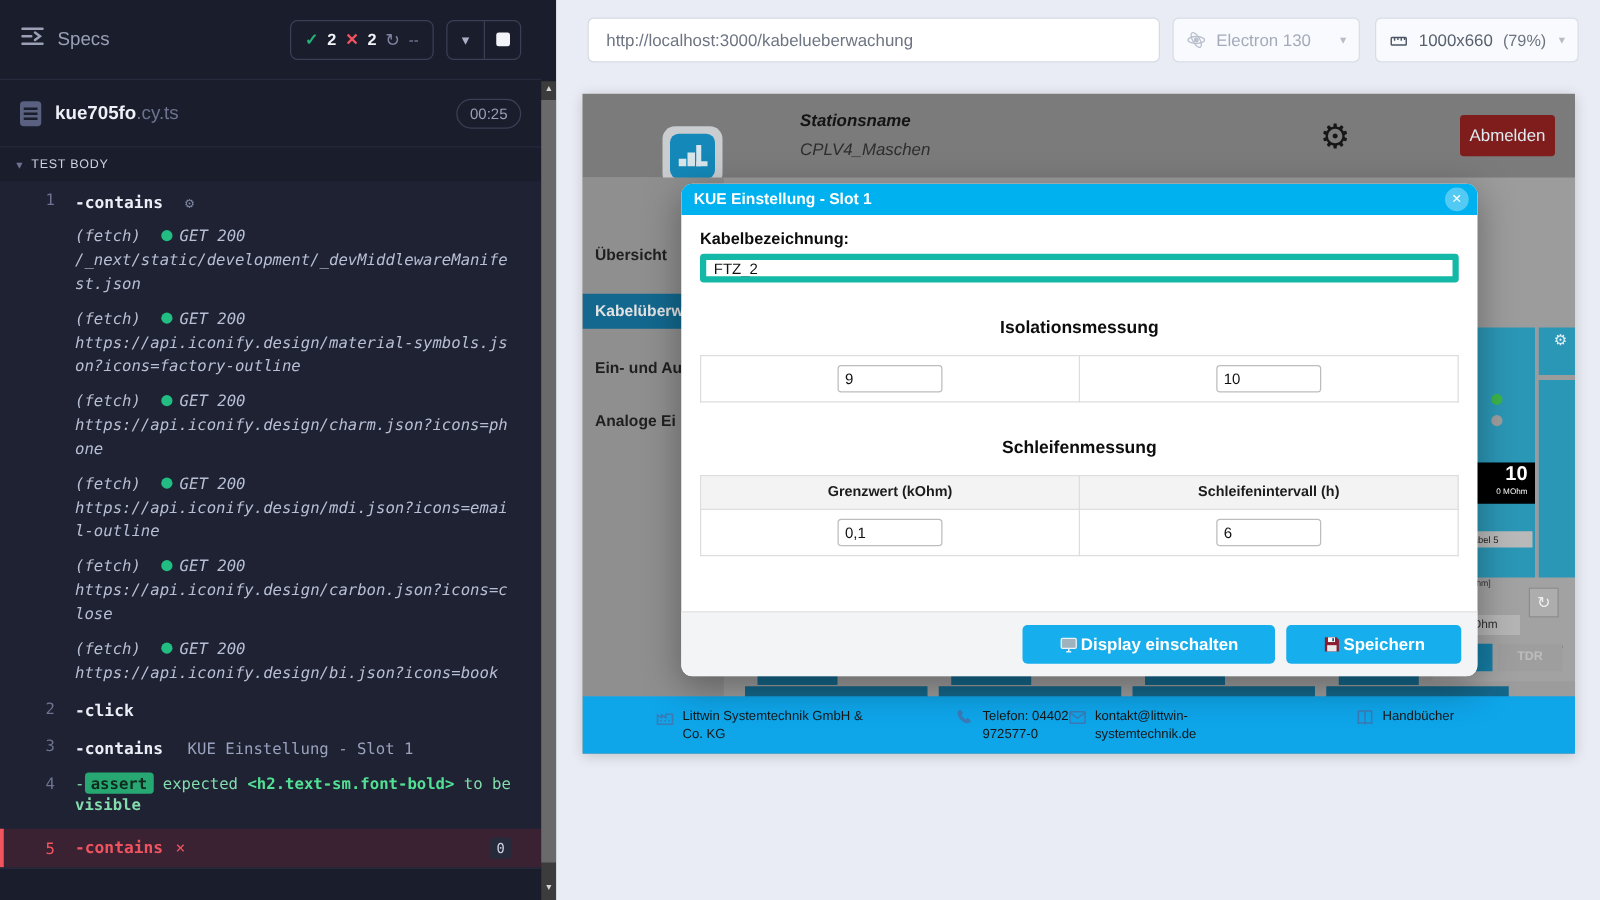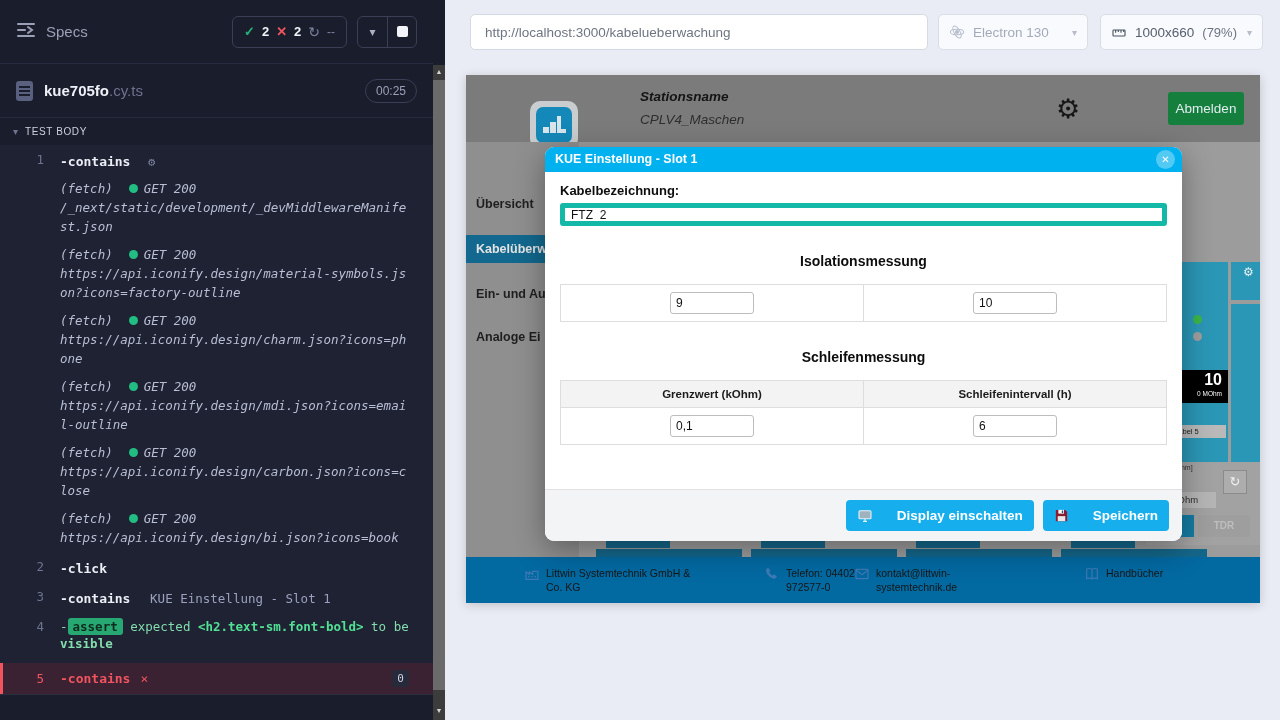--- a/index.html
+++ b/index.html
@@ -75,21 +75,21 @@
   
   .appframe { position:absolute; left:21px; top:75px; width:794px; height:528px; background:#9c9c9c; overflow:hidden; box-shadow:0 2px 10px rgba(0,0,0,.18); z-index:1; }
   .app-header { position:absolute; left:0; top:0; width:794px; height:67px; background:#7b7b7b; }
   .logo-box { position:absolute; left:64px; top:26px; width:48px; height:48px; background:#c9cdd0; border-radius:10px; }
   .logo-glyph { position:absolute; left:6px; top:6px; width:36px; height:36px; background:#1488b8; border-radius:7px; }
   .logo-text { position:absolute; left:-6px; top:50px; width:60px; text-align:center; font-size:7px; font-weight:bold; color:#2f7fae; letter-spacing:.5px; }
   .station { position:absolute; left:174px; top:14px;font-style:italic; }
   .station-label { font-size:13.5px; font-weight:bold; color:#141414; }
   .station-value { font-size:13.5px; color:#2e2e2e; margin-top:8px; }
   .gear-app { position:absolute; left:590px; top:18px; font-size:27px; color:#161616; cursor:pointer; }
-  .logout-btn { position:absolute; left:702px; top:17px; width:76px; height:33px; background:#15803d; color:#e2ebf0; font-size:13.5px; border:none; border-radius:3px; cursor:pointer; font-family:"Liberation Sans",sans-serif; }
+  .logout-btn { position:absolute; left:702px; top:17px; width:76px; height:33px; background:#7f1d1d; color:#e2ebf0; font-size:13.5px; border:none; border-radius:3px; cursor:pointer; font-family:"Liberation Sans",sans-serif; }
   .sidebar { position:absolute; left:0; top:67px; width:113px; height:415px; background:#8f8f8f; }
   .nav-item { position:absolute; left:0; width:113px; height:28px; font-size:12.5px; font-weight:bold; color:#1f1f1f; padding:7px 0 0 10px; cursor:pointer; white-space:nowrap; overflow:hidden; }
   .nav-active { background:#12688e; color:#e3e3e3; }
 
   
   .sc-col { position:absolute; background:#2b97b6; }
   .sc-title { position:absolute; left:684px; top:190px; color:#e8f4f8; font-size:8.5px; font-weight:bold; z-index:2; }
   .sc-gear { position:absolute; left:777px; top:190px; color:#e8f0f4; font-size:12px; z-index:2; cursor:pointer; }
   .dot { position:absolute; width:9px; height:9px; border-radius:50%; }
   .sc-display { position:absolute; left:680px; top:295px; width:82px; height:33px; background:#000; color:#fff; text-align:right; padding-right:6px; z-index:2; }
@@ -101,40 +101,40 @@
   .sc-band { position:absolute; left:685px; top:389px; font-size:7px; color:#333; z-index:2; }
   .sc-refresh { position:absolute; left:757px; top:395px; width:24px; height:24px; background:#adadad; border:1px solid #8b8b8b; color:#efefef; font-size:13px; text-align:center; line-height:22px; z-index:2; cursor:pointer; }
   .sc-ohm { position:absolute; left:688px; top:417px; width:62px; height:16px; background:#b5b5b5; color:#2e2e2e; font-size:9.5px; line-height:16px; padding-left:4px; z-index:2; }
   .sc-btn-part { position:absolute; left:696px; top:440px; width:32px; height:22px; background:#157ca3; z-index:2; }
   .sc-tdr { position:absolute; left:732px; top:440px; width:52px; height:22px; background:#9e9e9e; color:#bdbdbd; font-size:10px; font-weight:bold; text-align:center; line-height:22px; z-index:2; cursor:pointer; }
 
   .bar-group { position:absolute; top:465px; z-index:0; }
   .bar-sm { position:absolute; left:10px; top:0; width:64px; height:8px; background:#14678a; }
   .bar-lg { position:absolute; left:0; top:9px; width:146px; height:9px; background:#14678a; }
 
-  .app-footer { position:absolute; left:0; top:482px; width:794px; height:46px; background:#0369a1; font-size:10.5px; color:#161616; z-index:3; }
+  .app-footer { position:absolute; left:0; top:482px; width:794px; height:46px; background:#0ea5e9; font-size:10.5px; color:#161616; z-index:3; }
   .f-item { position:absolute; top:9px; display:flex; gap:6px; }
   .f-ic { width:16px; height:16px; flex:none; }
   .f-txt { line-height:14px; }
 
   
   .modal { position:absolute; left:100px; top:147px; width:637px; height:394px; background:#fff; border-radius:9px; box-shadow:0 8px 30px rgba(0,0,0,.35); z-index:5; overflow:hidden; }
   .m-head { height:25px; background:#00b1ef; position:relative; }
   .m-title { color:#fff; font-size:12.5px; font-weight:bold; line-height:25px; padding-left:10px; }
   .m-close { position:absolute; right:7px; top:3px; width:19px; height:19px; border-radius:50%; background:rgba(255,255,255,.32); color:#fff; font-size:10px; text-align:center; line-height:19px; cursor:pointer; }
   .m-body { padding:11px 15px 0; }
   .m-label { font-size:13px; font-weight:bold; color:#0d0d0d; margin-bottom:5px; }
   .m-input { width:100%; height:23px; border:5px solid #14b8a6; border-radius:3px; font-size:12px; color:#111; padding-left:6px; outline:none; font-family:"Liberation Sans",sans-serif; }
   .m-h3 { text-align:center; font-size:14px; font-weight:bold; color:#0d0d0d; margin:27px 0 15px; }
   .m-table { width:100%; border-collapse:collapse; border:1px solid #ddd; }
   .m-table th { width:50%; height:27px; background:#f3f3f3; border:1px solid #ddd; font-size:11.5px; color:#1c1c1c; }
   .m-table td { height:37px; border:1px solid #ddd; text-align:center; }
   .cell-input { width:84px; height:22px; border:1px solid #bdbdbd; border-radius:3px; font-size:12px; color:#111; padding-left:5px; outline:none; font-family:"Liberation Sans",sans-serif; }
   .m-footer { position:absolute; left:0; right:0; bottom:0; height:52px; background:#f3f4f6; border-top:1px solid #e1e1e1; display:flex; align-items:center; justify-content:flex-end; gap:9px; padding-right:13px; }
-  .m-btn { height:31px; background:#16aeec; border:none; border-radius:4px; color:#fff; font-size:13.5px; font-weight:bold; display:flex; align-items:center; gap:24px; padding:0 11px; cursor:pointer; font-family:"Liberation Sans",sans-serif; }
+  .m-btn { height:31px; background:#16aeec; border:none; border-radius:4px; color:#fff; font-size:13.5px; font-weight:bold; display:flex; align-items:center; gap:2px; padding:0 29px; cursor:pointer; font-family:"Liberation Sans",sans-serif; }
 </style>
 </head>
 <body>
 
 <div class="runner">
   <div class="r-inner">
     <div class="r-head">
       <span>
         <svg width="20" height="18" viewBox="0 0 20 18" fill="none" stroke="#9aa0b6" stroke-width="2" stroke-linecap="round">
           <path d="M2 3h16M2 9h7M2 15h16"></path>

